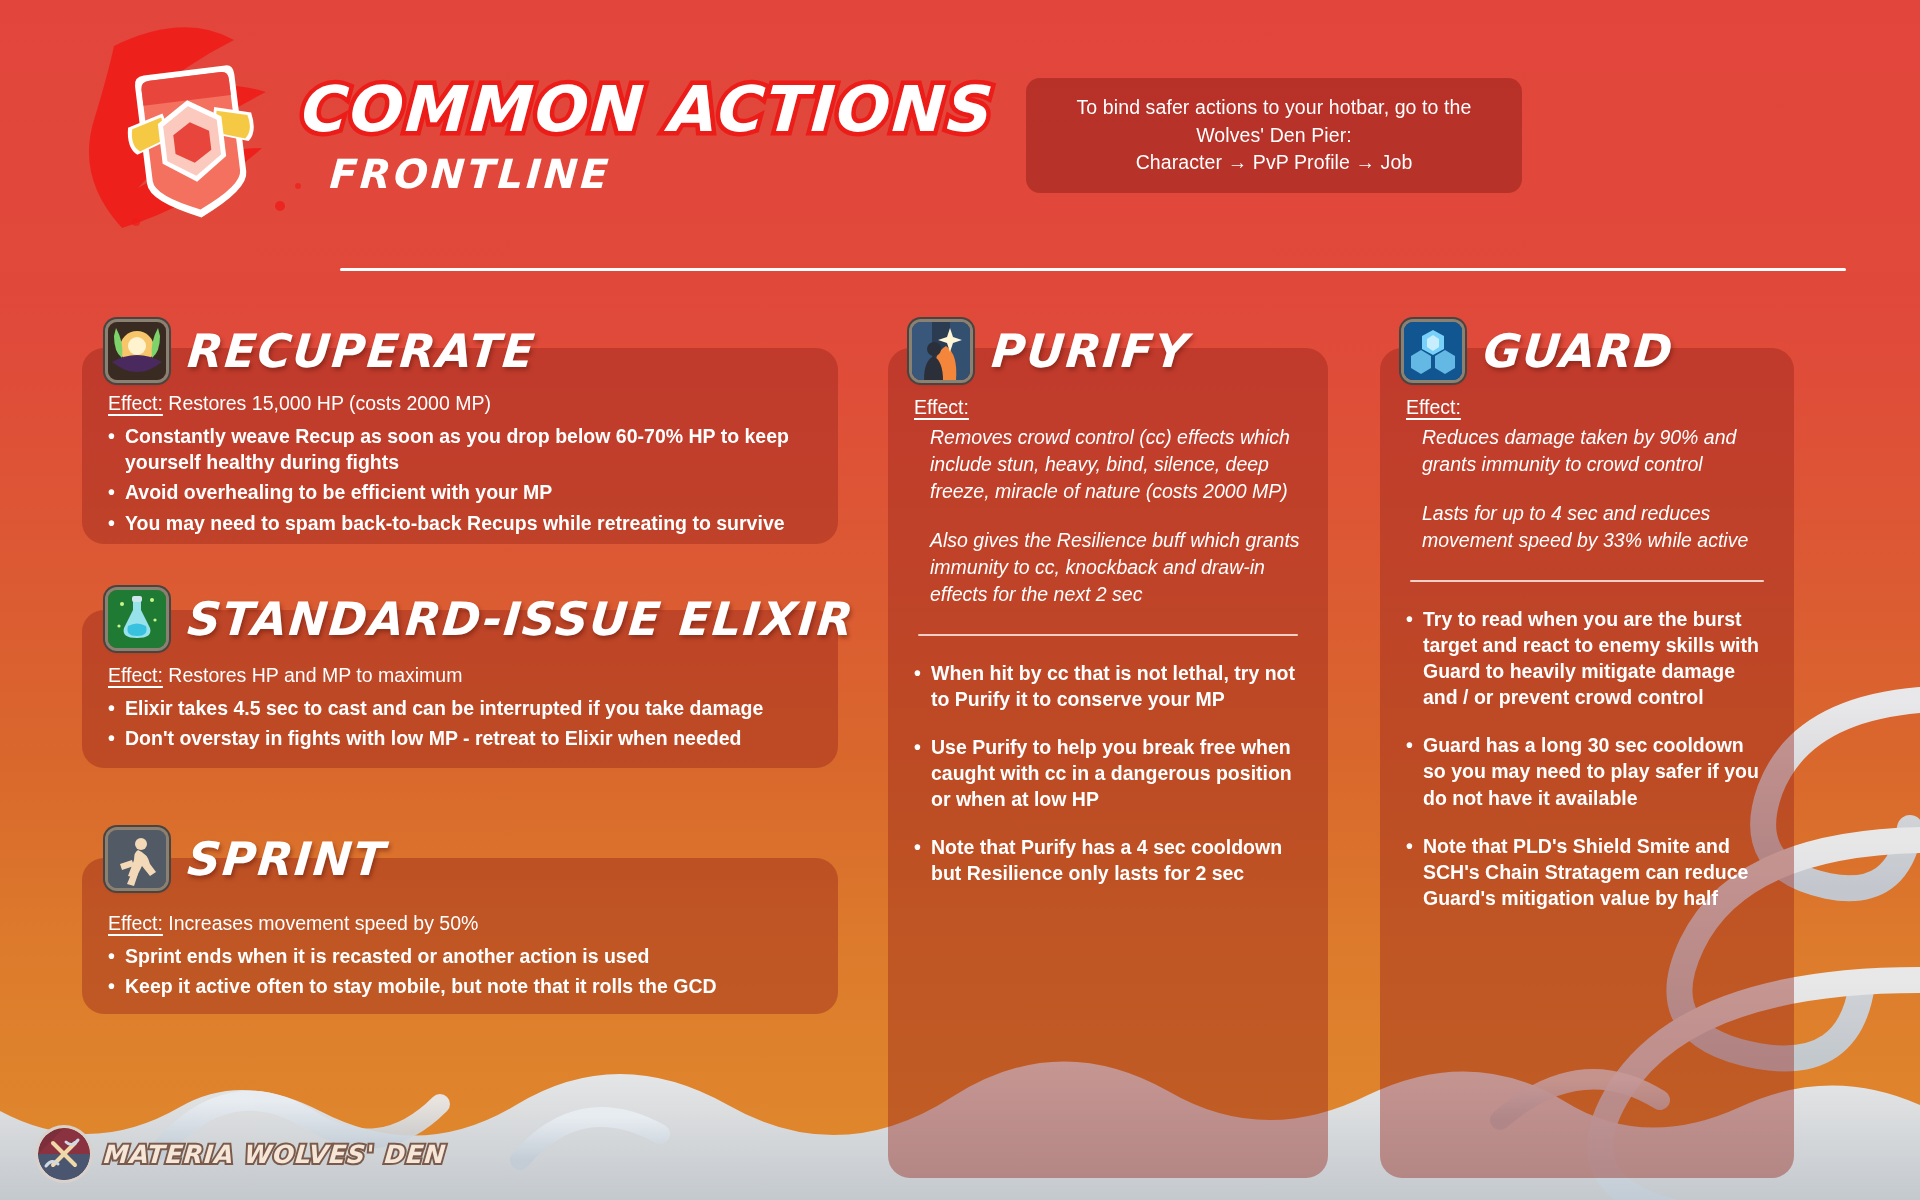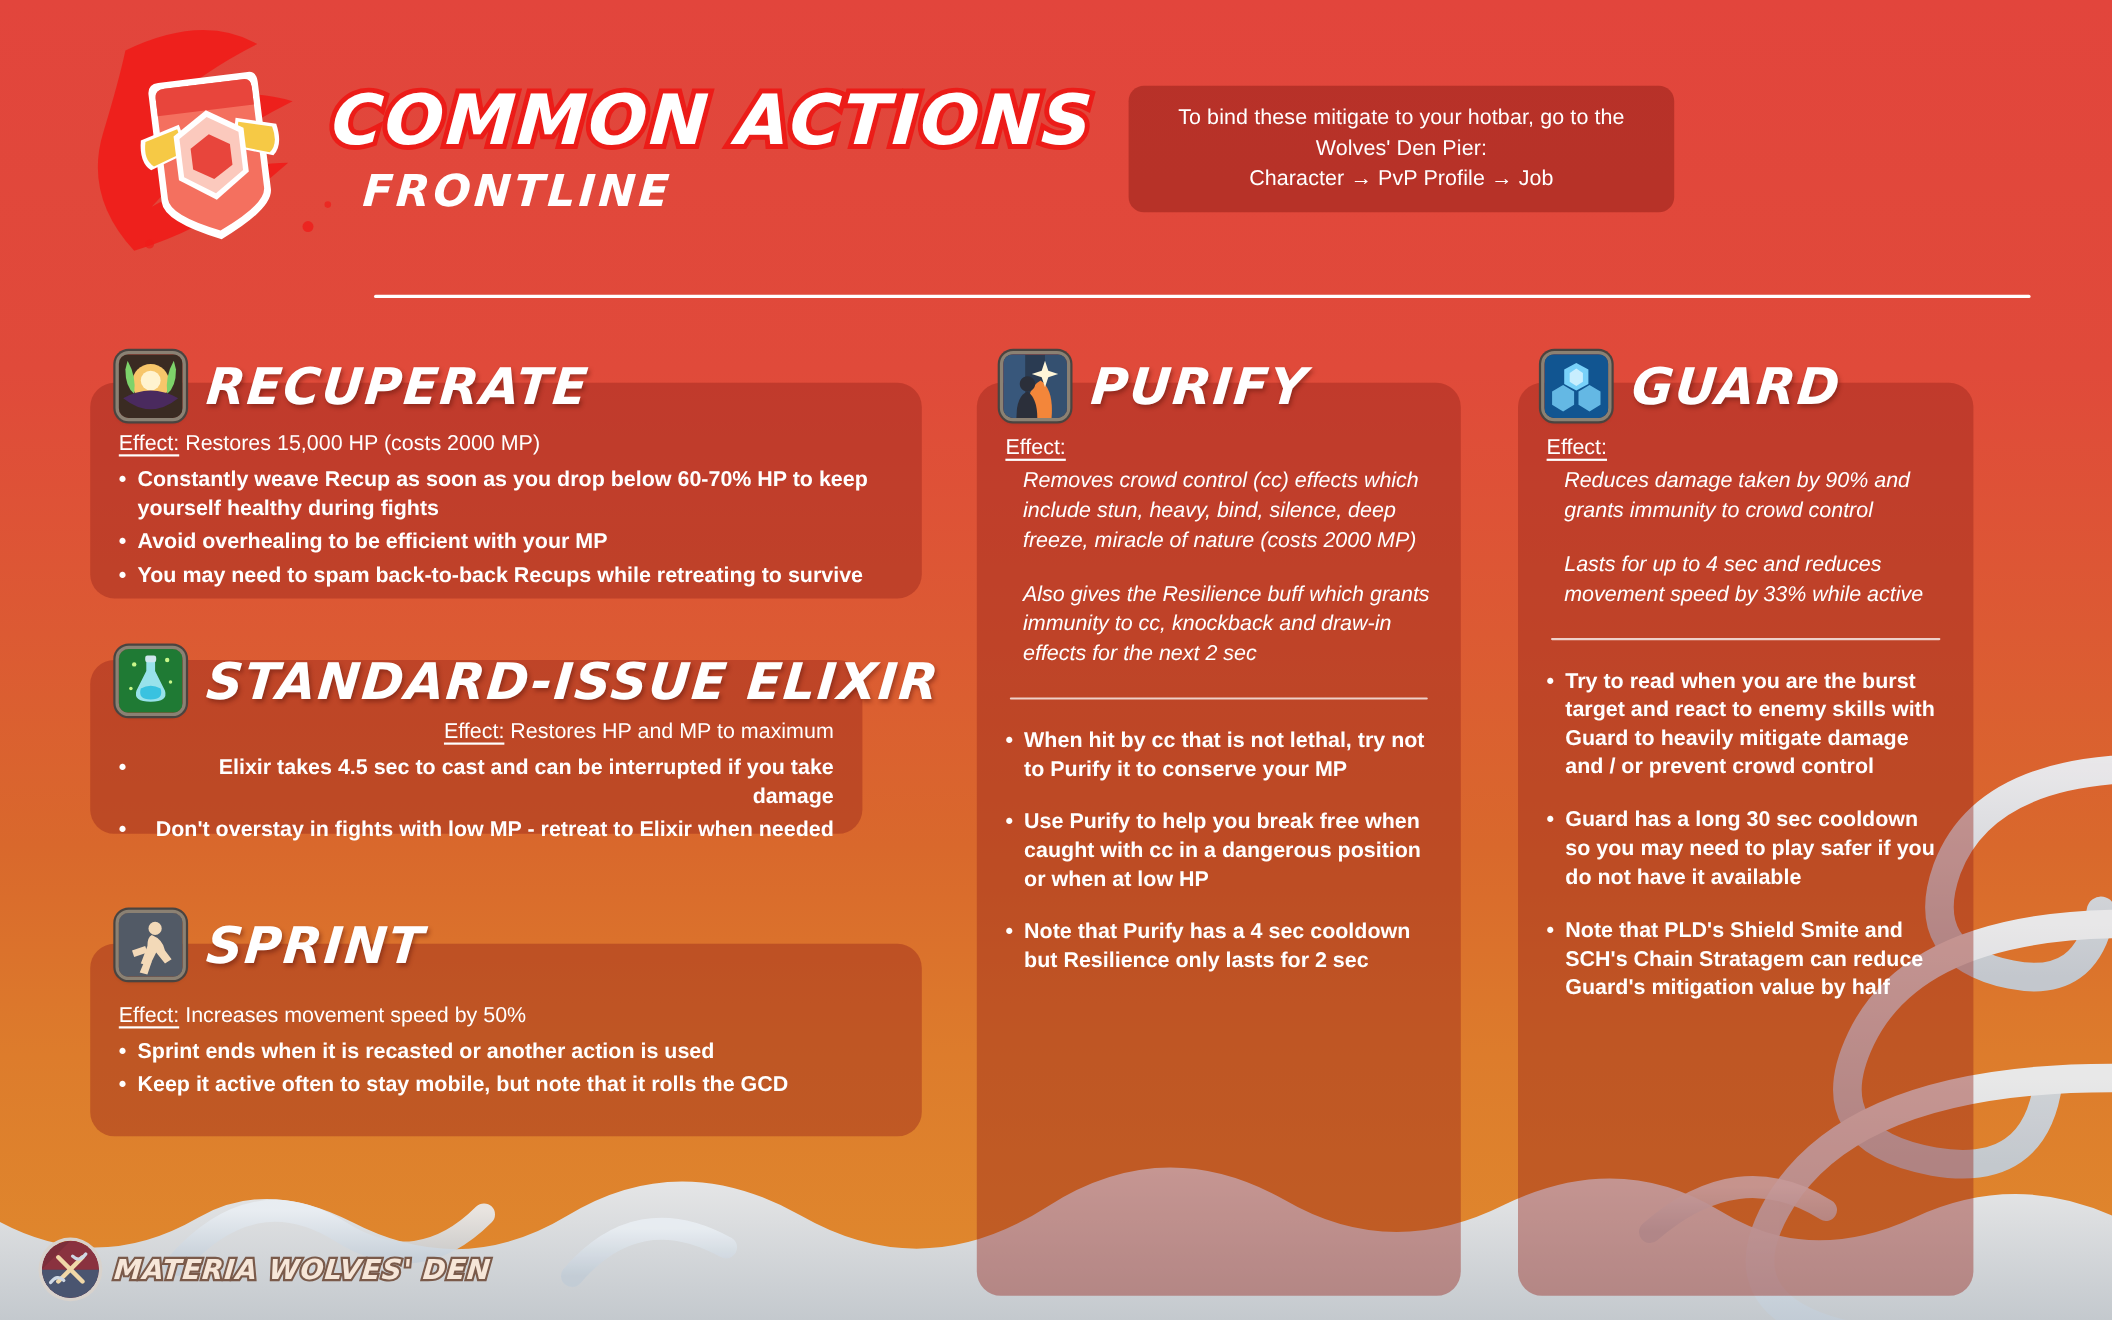--- a/index.html
+++ b/index.html
@@ -130,21 +130,21 @@
     </g>
   </svg>
 
   <div class="hdr-title-wrap">
     <div class="hdr-title">COMMON ACTIONS</div>
     <div class="hdr-sub">FRONTLINE</div>
   </div>
 
   <div class="hdr-note">
     <div>
-      <div class="hdr-note-line">To bind these mitigate to your hotbar, go to the Wolves' Den Pier:</div>
+      <div class="hdr-note-line">To bind safer actions to your hotbar, go to the Wolves' Den Pier:</div>
       <div class="hdr-note-line">Character → PvP Profile → Job</div>
     </div>
   </div>
 </div>
 <div class="hdr-rule"></div>
 
 <div class="cols">
 
   <div class="sec-head" style="left:108px; top:22px;">
     <div class="sec-icon">
@@ -181,21 +181,21 @@
           <circle cx="44" cy="10" r="2" fill="#c9f78a"></circle>
         <circle cx="47" cy="30" r="1.6" fill="#c9f78a"></circle>
           <circle cx="11" cy="36" r="1.6" fill="#c9f78a"></circle>
         <path d="M25 10 h8 v10 l9 18 q3 10 -13 10 q-16 0 -13 -10 l9 -18 Z" fill="#9fe8f5" opacity=".95"></path>
         <path d="M20 36 q9 -5 18 0 q3 10 -9 10 q-12 0 -9 -10 Z" fill="#39c2e0"></path>
         <rect x="24" y="6" width="10" height="6" rx="2" fill="#cfe6ee"></rect>
       </svg>
     </div>
     <div class="sec-title">STANDARD-ISSUE ELIXIR</div>
   </div>
-  <div class="card" style="left:82px; top:300px; width:702px; height:158px;text-align:right;">
+  <div class="card" style="left:82px; top:310px; width:756px; height:158px;">
     <div class="card-body" style="padding-top:52px;">
       <div class="eff-line">
         <span class="eff-label">Effect:</span>
         <span class="eff-val">Restores HP and MP to maximum</span>
       </div>
       <ul class="bl">
         <li>Elixir takes 4.5 sec to cast and can be interrupted if you take damage</li>
         <li>Don't overstay in fights with low MP - retreat to Elixir when needed</li>
       </ul>
     </div>
@@ -207,21 +207,21 @@
           <rect width="58" height="58" fill="#5d6470"></rect>
         <rect width="58" height="58" fill="#48505c" opacity=".5"></rect>
         <circle cx="33" cy="14" r="6" fill="#f3d9b8"></circle>
         <path d="M30 20 q10 4 12 14 l6 8 -6 4 -8 -10 -6 12 -8 -2 6 -16 q0 -8 4 -10 Z" fill="#f3d9b8"></path>
         <path d="M24 30 l-12 4 2 6 12 -4 Z" fill="#f3d9b8"></path>
         <path d="M30 44 l-4 12 -7 -2 5 -12 Z" fill="#f3d9b8"></path>
       </svg>
     </div>
     <div class="sec-title">SPRINT</div>
   </div>
-  <div class="card" style="left:82px; top:558px; width:756px; height:175px;">
+  <div class="card" style="left:82px; top:558px; width:756px; height:156px;">
     <div class="card-body" style="padding-top:52px;">
       <div class="eff-line">
         <span class="eff-label">Effect:</span>
         <span class="eff-val">Increases movement speed by 50%</span>
       </div>
       <ul class="bl">
         <li>Sprint ends when it is recasted or another action is used</li>
         <li>Keep it active often to stay mobile, but note that it rolls the GCD</li>
       </ul>
     </div>

